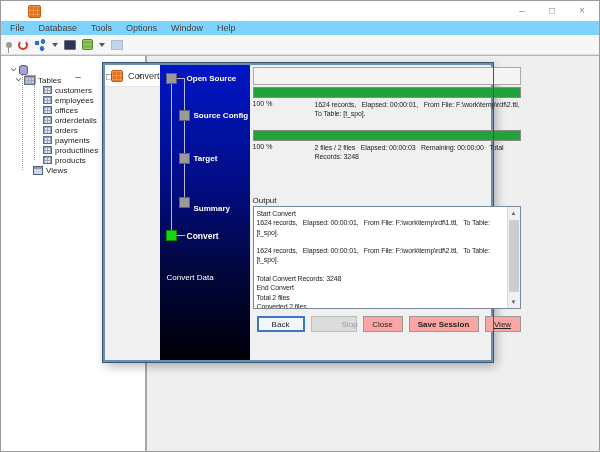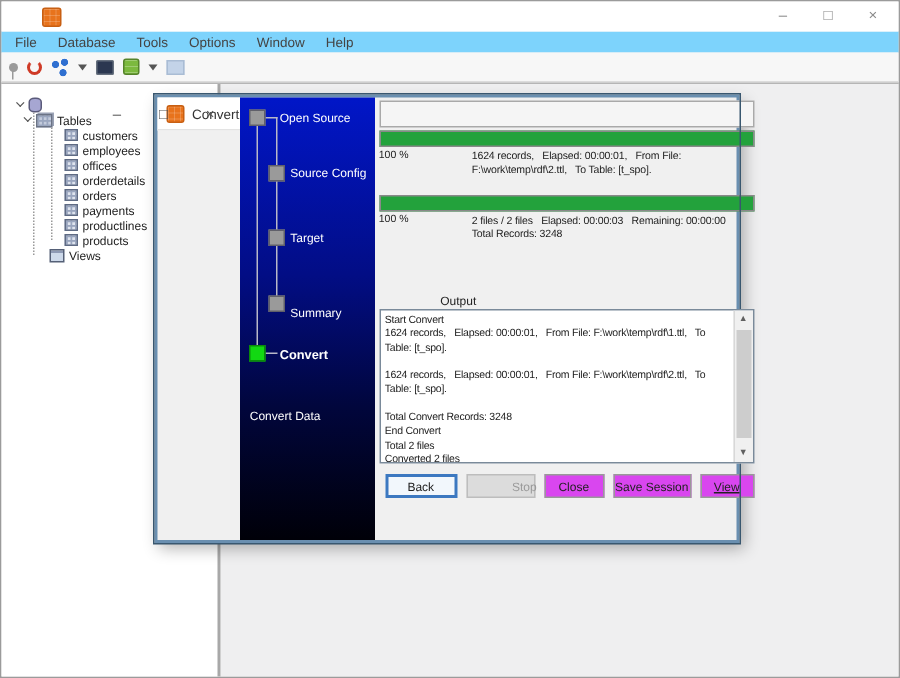--- a/index.html
+++ b/index.html
@@ -70,46 +70,46 @@
   .dlg-controls { position:absolute; right:4px; top:0; height:22px; display:flex; }
   .dlg-controls span { width:31px; height:22px; display:flex; align-items:center; justify-content:center;
     color:#555; font-size:10px; }
   .dlg-body { flex:1; display:flex; min-height:0; }
 
   
   .steps-panel { width:90px; position:relative; flex:none;
     background:linear-gradient(to bottom, #0116c8 0%, #020d85 40%, #01063c 70%, #000008 100%); }
   .stepsq { position:absolute; width:11px; height:11px; background:#9a9a9a; border:1px solid #60606a; }
   .stepsq.active { background:#12d812; border-color:#0a8a0a; }
-  .steplabel { position:absolute; color:#fff; font-size:8px; white-space:nowrap; }
+  .steplabel { position:absolute; color:#fff; font-size:8px; white-space:nowrap;font-weight:bold; }
   .steplabel.active { font-weight:bold; font-size:8.5px; }
   .wline { position:absolute; background:#b8b8c8; }
   .panel-caption { position:absolute; left:7px; top:208px; color:#fff; font-size:8px; }
 
   
   .convert-pane { flex:1; padding:2px 3px; display:flex; flex-direction:column; font-size:7px; color:#222; min-width:0; }
   .empty-box { height:18px; border:1px solid #a9a9a9; background:#f5f5f5; }
   .pbar { height:11px; margin-top:2px; background:#23a23c; border:1px solid #898989; }
   .pdetail { display:flex; height:30px; padding-top:2px; }
   .pdetail .pct { width:62px; flex:none; }
   .pdetail .ptext { flex:1; white-space:pre-wrap; line-height:9px; letter-spacing:-0.1px; min-width:0; }
-  .output-label { margin-top:25px; font-size:8px;margin-left:41px; }
+  .output-label { margin-top:25px; font-size:8px; }
   .output-box { margin-top:1px; height:103px; background:#fff; border:1px solid #7a8a9a; position:relative;
     padding:2px 15px 2px 3px; overflow:hidden; }
   .log-line { font-size:7px; line-height:9.3px; min-height:9.3px; white-space:pre-wrap; letter-spacing:-0.15px; }
   .scrollbar { position:absolute; right:0; top:0; bottom:0; width:13px; background:#f0f0f0; border-left:1px solid #d8d8d8; }
   .sb-btn { height:12px; display:flex; align-items:center; justify-content:center; font-size:6px; color:#606060; }
   .sb-btn.down { position:absolute; bottom:0; left:0; right:0; }
   .sb-thumb { position:absolute; left:1px; right:1px; top:13px; height:72px; background:#cdcdcd; }
   .btn-row { display:flex; gap:6px; margin-top:7px; padding-left:4px; }
-  .btn { height:16px; font-size:8px; color:#222; background:#d946ef; border:1px solid #999;
+  .btn { height:16px; font-size:8px; color:#222; background:#fca5a5; border:1px solid #999;
     display:flex; align-items:center; justify-content:center; }
   .btn-back { width:48px; background:#f2f7fc; border:2px solid #3c78c0; }
   .btn-stop { width:46px; background:#dcdcdc; color:#9a9a9a; border-color:#bdbdbd;padding-left:32px; }
-  .btn-close { width:40px; } .btn-save { width:52px; } .btn-view { width:36px;text-decoration:underline; }
+  .btn-close { width:40px; } .btn-save { width:70px;font-weight:bold; } .btn-view { width:36px;text-decoration:underline; }
 </style>
 </head>
 <body>
 
 <div class="app-window">
   <div class="titlebar">
     <div class="app-icon"></div>
     <div class="win-controls">
       <span>–</span>
       <span>□</span>

